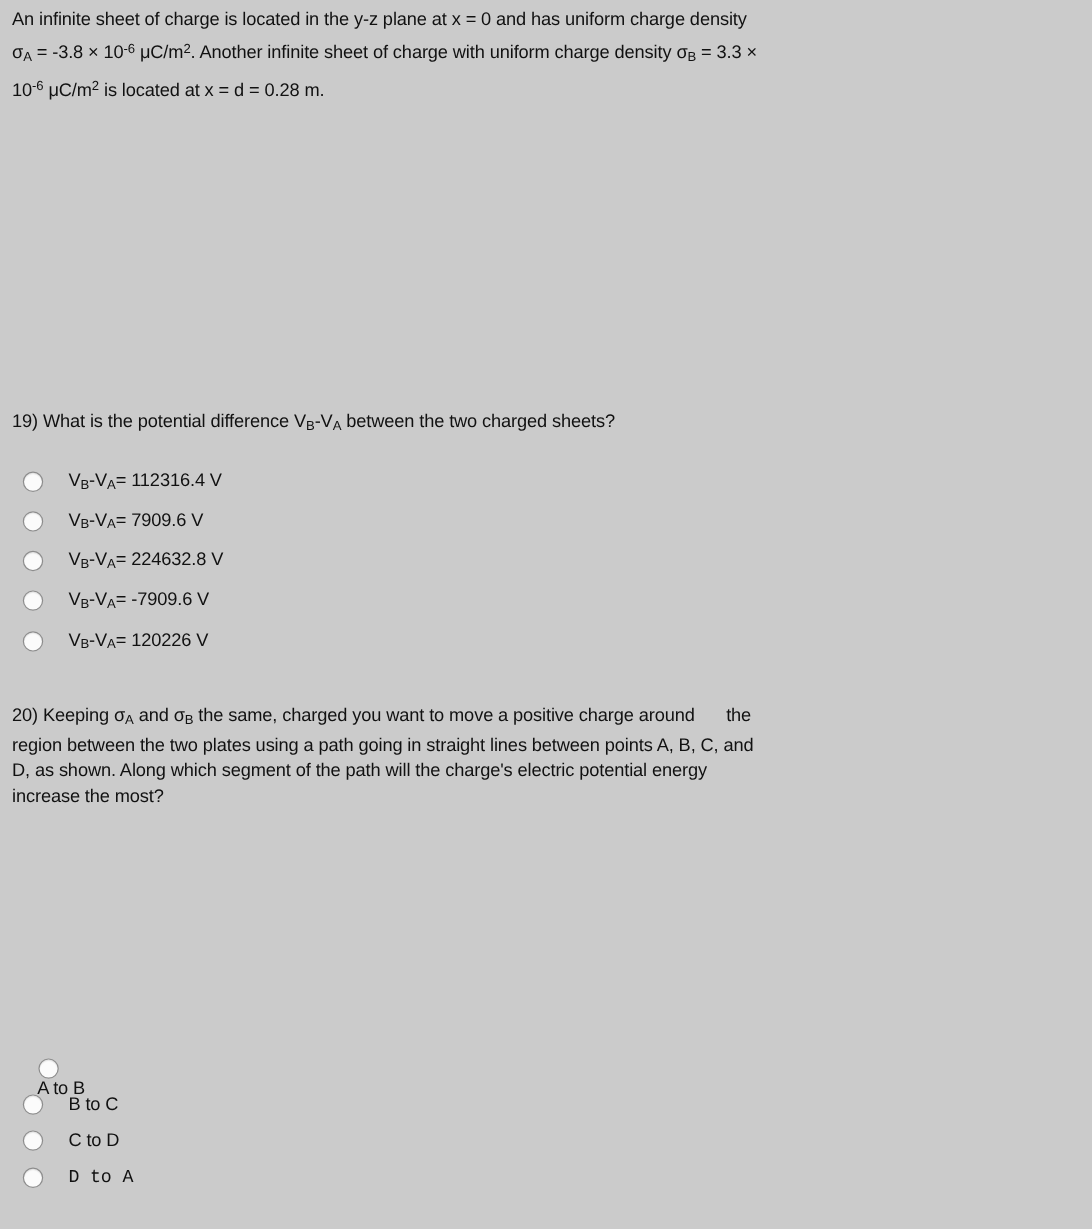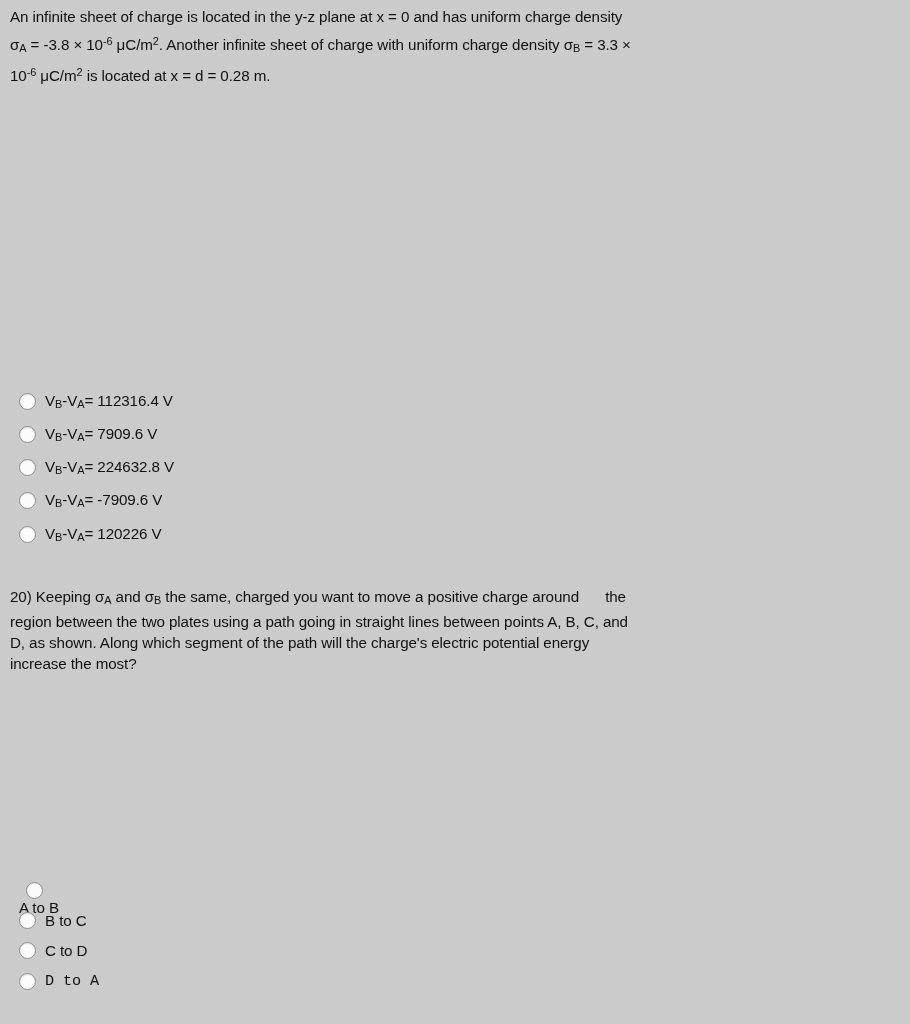--- a/index.html
+++ b/index.html
@@ -58,21 +58,21 @@
   .radio {
     width: 15px;
     height: 15px;
     border-radius: 50%;
     background: #fbfbfb;
     border: 1px solid #8d8d8d;
     box-shadow: inset 0 1px 1px rgba(0,0,0,0.10);
     flex: 0 0 auto;
     margin-right: 9px;
   }
-  .opt-label { display: block; }
+  .opt-label { display: block; margin-left: 12px; }
 
   
   .diagram { position: absolute; }
 </style>
 </head>
 <body>
 
 <div class="page">
 
   <div class="prompt">
@@ -103,20 +103,23 @@
     
     
 
     
     
     
     
     
   </div>
 
+  <div class="qtext" id="q19-stem">
+    <span>19)</span><span> What is the potential difference V</span><sub>B</sub><span>-V</span><sub>A</sub><span> between the two charged sheets?</span>
+  </div>
 
   <div class="opt" style="left:19px; top:392px;">
     <span class="radio"></span>
     <span class="opt-label"><span>V</span><sub>B</sub><span>-V</span><sub>A</sub><span>= 112316.4 V</span></span>
   </div>
   <div class="opt" style="left:19px; top:425px;">
     <span class="radio"></span>
     <span class="opt-label"><span>V</span><sub>B</sub><span>-V</span><sub>A</sub><span>= 7909.6 V</span></span>
   </div>
   <div class="opt" style="left:19px; top:458px;">

